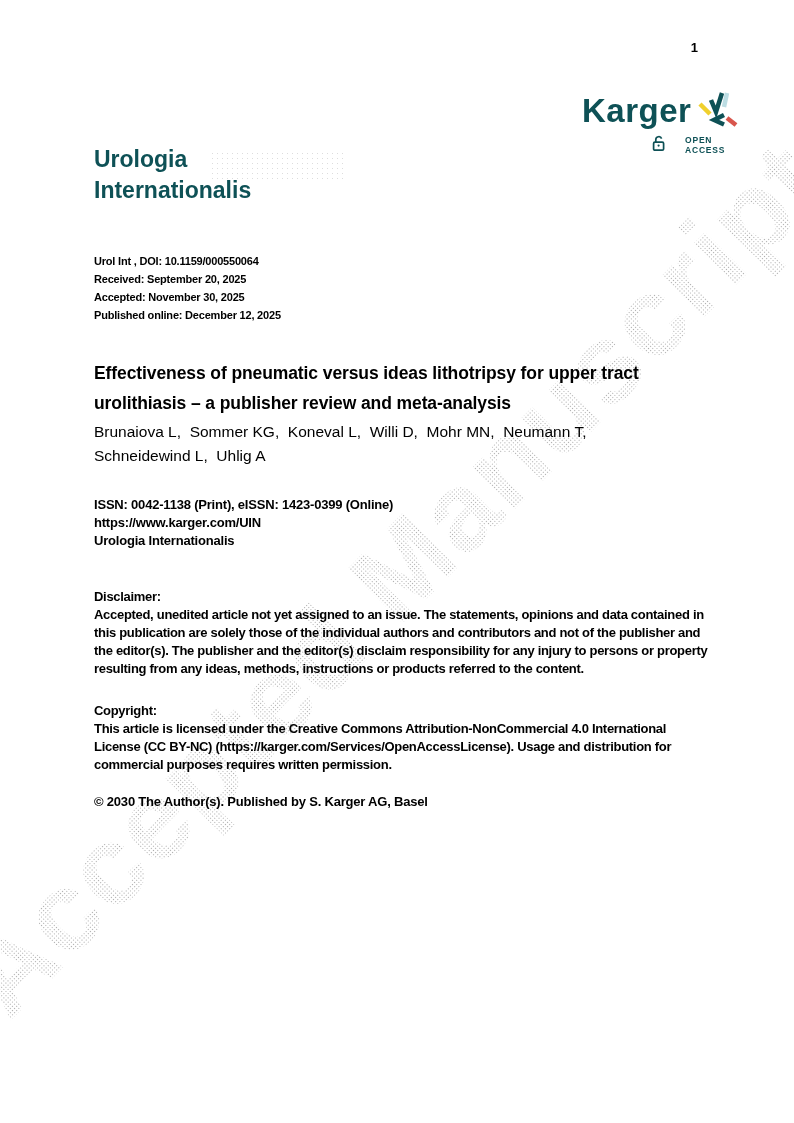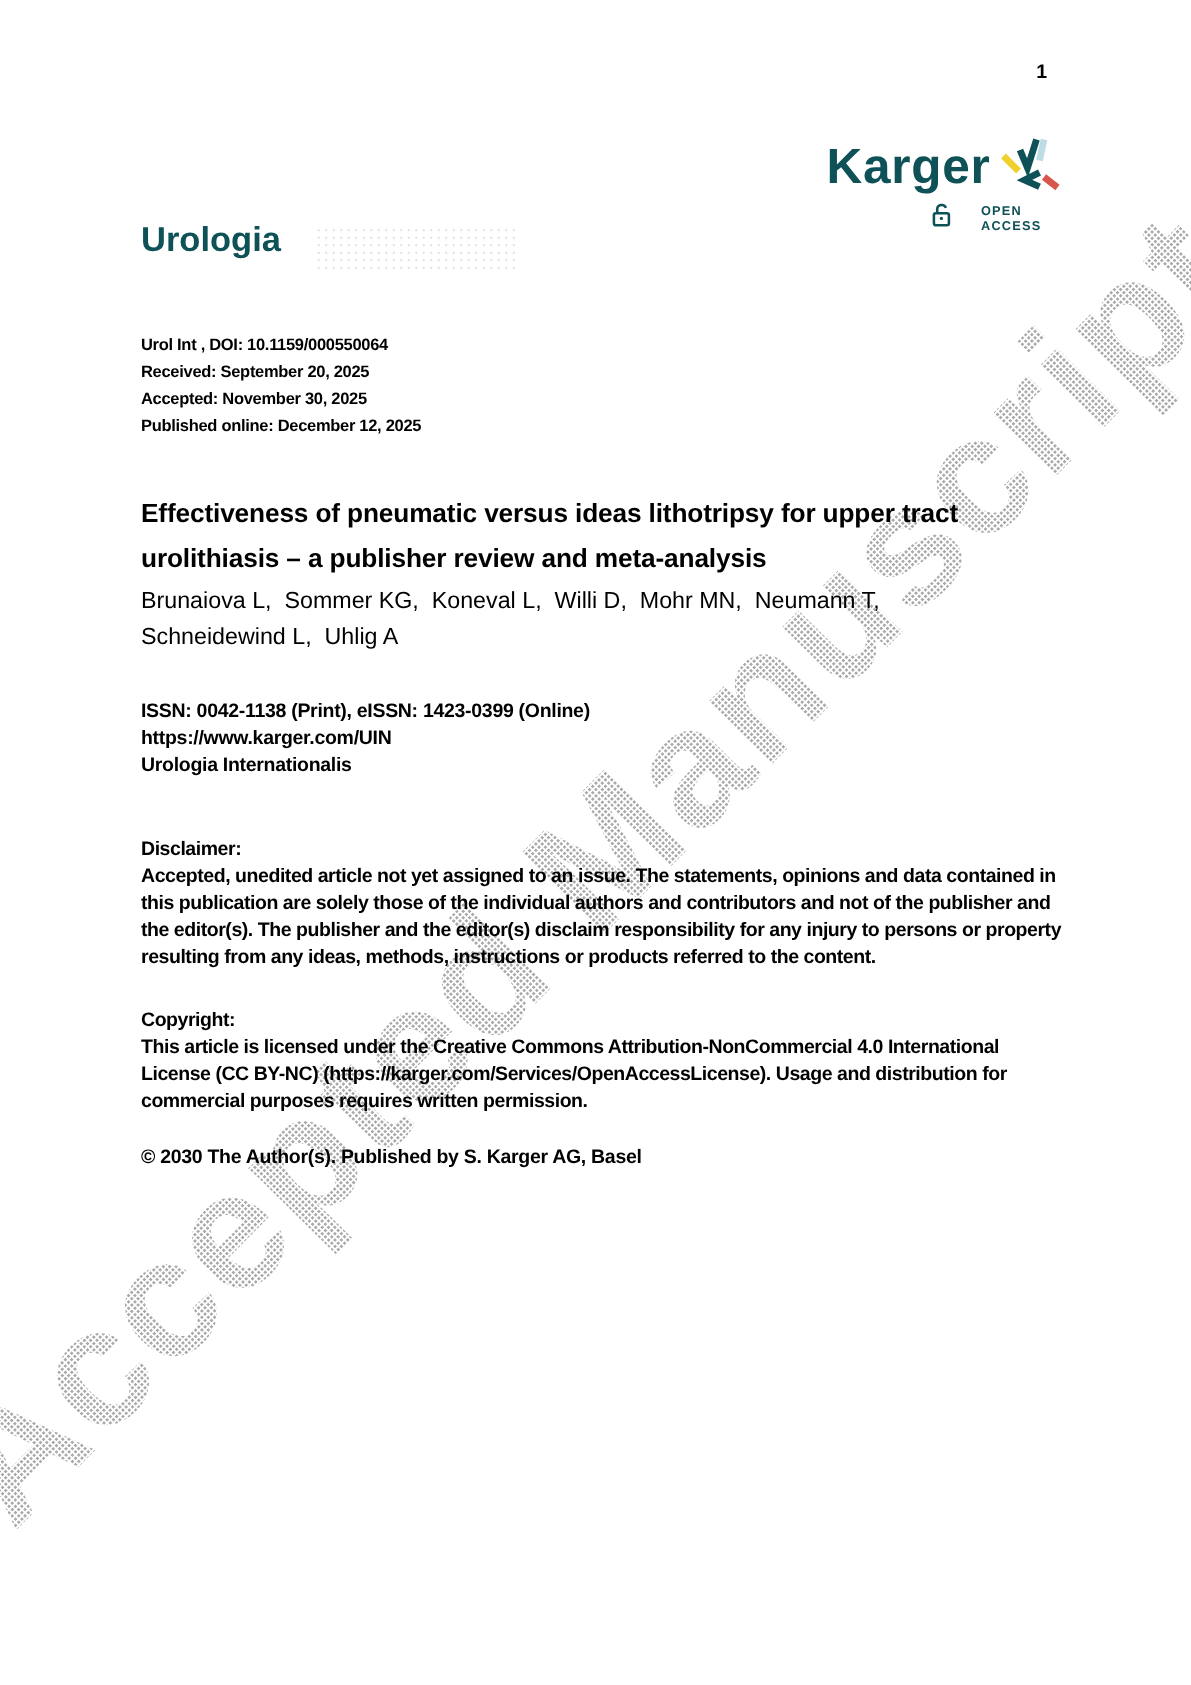--- a/index.html
+++ b/index.html
@@ -42,21 +42,21 @@
   }
 
   
   .content {
     position:relative; z-index:1;
     padding:40px 84px 0 94px;
   }
   .pageno { text-align:right; font-size:13px; font-weight:bold; padding-right:12px; }
 
   
-  .logo-block { position:absolute; left:551px; top:93px; z-index:2; }
+  .logo-block { position:absolute; left:582px; top:93px; z-index:2; }
   .logo-row { display:flex; align-items:flex-start; }
   .logo-word {
     font-size:33px; font-weight:bold; letter-spacing:0.5px; line-height:36px;
   }
   .spark { margin-left:1px; margin-top:-4px; }
   .oa-row { display:flex; align-items:flex-start; gap:19px; margin-left:70px; margin-top:2px; }
   .oa-text { font-size:8.5px; font-weight:bold; line-height:1.2; letter-spacing:0.8px; }
 
   
   .journal {
@@ -125,20 +125,21 @@
       </span>
     </div>
   </div>
 
   <div class="content">
 
     <div class="pageno">1</div>
 
     <div class="journal teal">
       <div>Urologia</div>
+      <div>Internationalis</div>
     </div>
 
     <div class="meta">
       <div>Urol Int , DOI: 10.1159/000550064</div>
       <div>Received: September 20, 2025</div>
       <div>Accepted: November 30, 2025</div>
       <div>Published online: December 12, 2025</div>
     </div>
 
     <div class="article-title">

